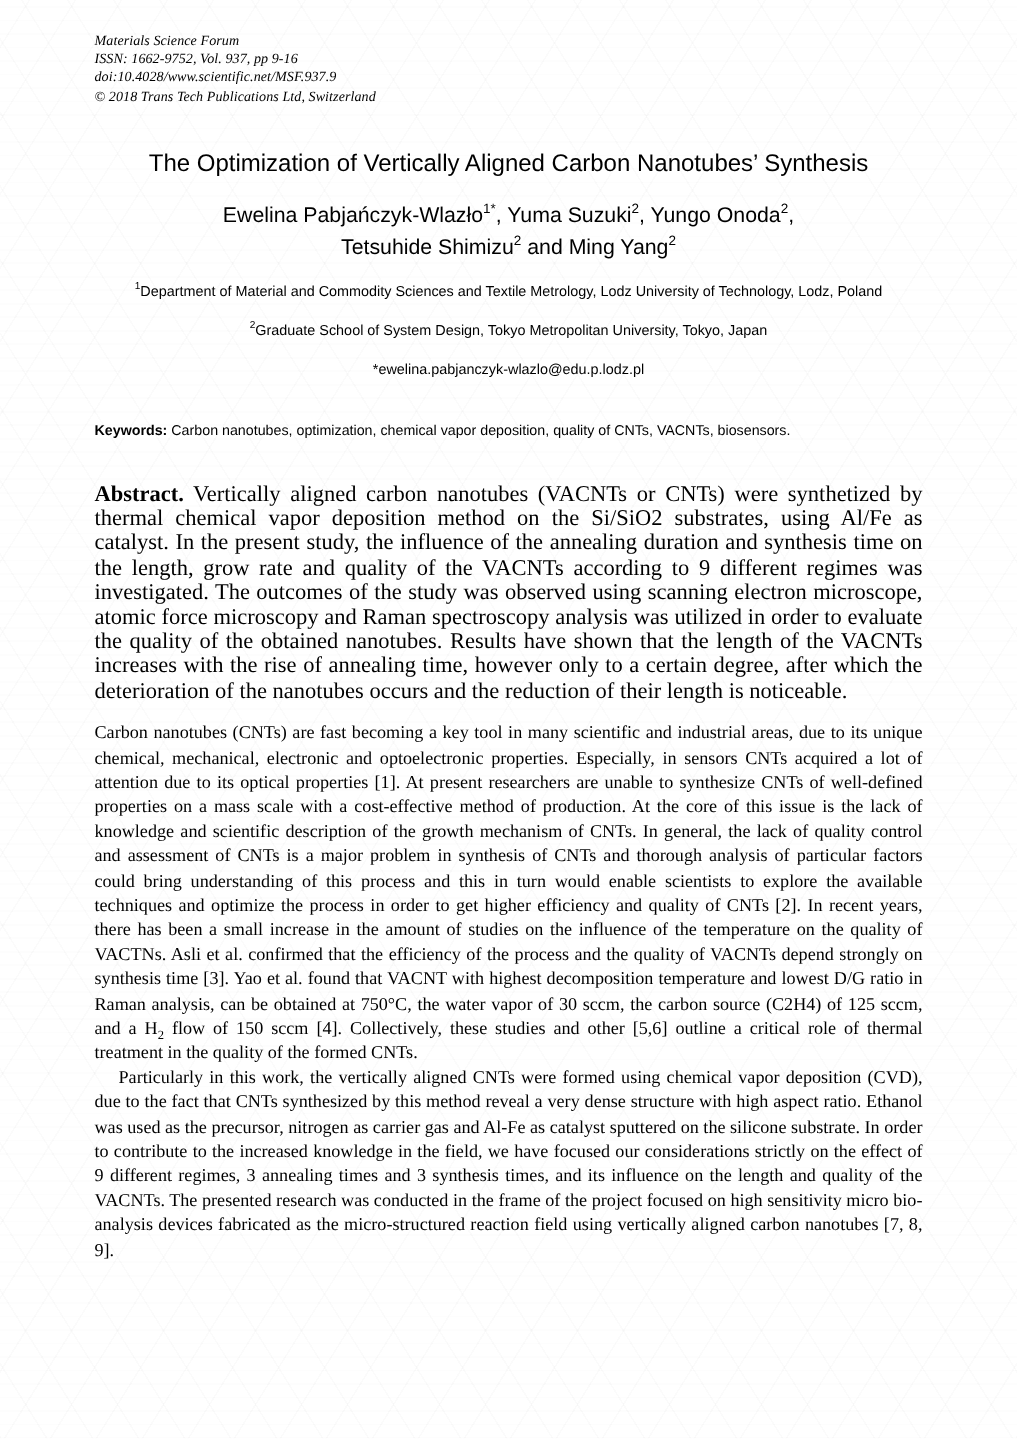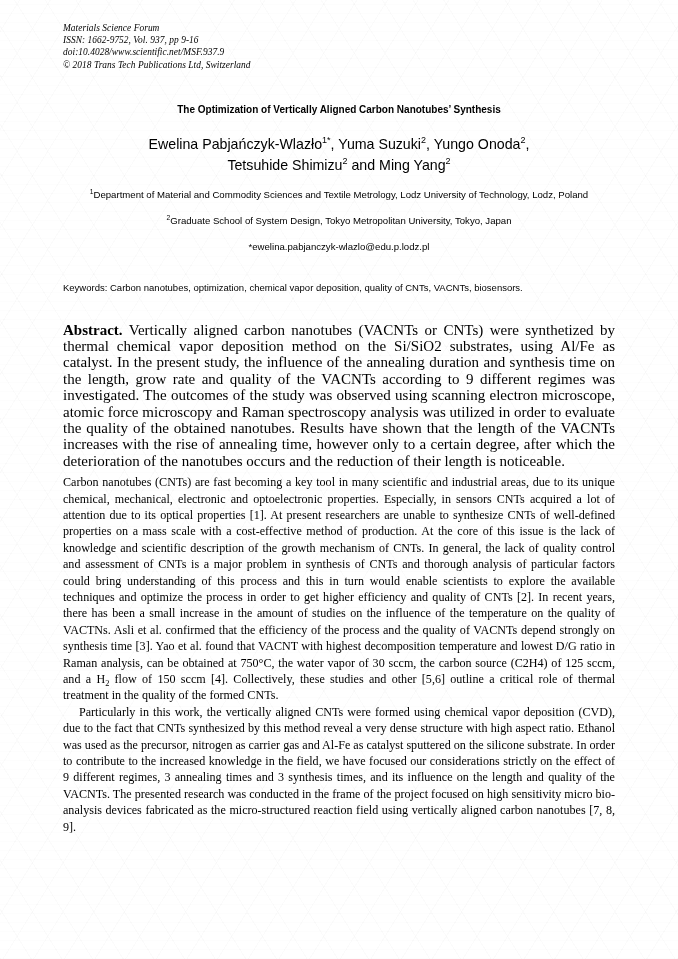--- a/index.html
+++ b/index.html
@@ -53,22 +53,22 @@
     line-height: 12.2px;
     letter-spacing: 0.05px;
   }
   .journal-header .left  { text-align: left; }
   .journal-header .right { text-align: right; }
   .journal-header div > div { white-space: nowrap; }
 
   
   .title {
     font-family: "Liberation Sans", "DejaVu Sans", sans-serif;
-    font-weight: bold;
-    font-size: 10px;
+    font-weight: normal;
+    font-size: 16px;
     line-height: 19.5px;
     text-align: center;
     margin: 29px 6px 0 6px;
   }
 
   
   .authors {
     font-family: "Liberation Sans", "DejaVu Sans", sans-serif;
     font-size: 14.2px;
     line-height: 21px;
@@ -97,21 +97,21 @@
   }
 
   
   .keywords {
     font-family: "Liberation Sans", "DejaVu Sans", sans-serif;
     font-size: 9.5px;
     line-height: 14.2px;
     text-align: left;
     margin-top: 27px;
   }
-  .keywords .kw-label { font-weight: normal; }
+  .keywords .kw-label { font-weight: bold; }
 
   
   .abstract {
     font-size: 15px;
     line-height: 16.4px;
     text-align: justify;
     margin-top: 26px;
   }
   .abstract .ab-label { font-weight: bold; }
 
@@ -119,21 +119,21 @@
     font-size: 12.1px;
     font-weight: bold;
     line-height: 16px;
     margin-top: 28px;
   }
 
   .para {
     font-size: 12.1px;
     line-height: 16.4px;
     text-align: justify;
-    margin-top: 5px;
+    margin-top: 11px;
   }
   .para.indented { text-indent: 16px; margin-top: 0; }
 
   sub { font-size: 8.4px; vertical-align: sub; line-height: 0; }
 </style>
 </head>
 <body>
 
 <div class="watermark"></div>
 

